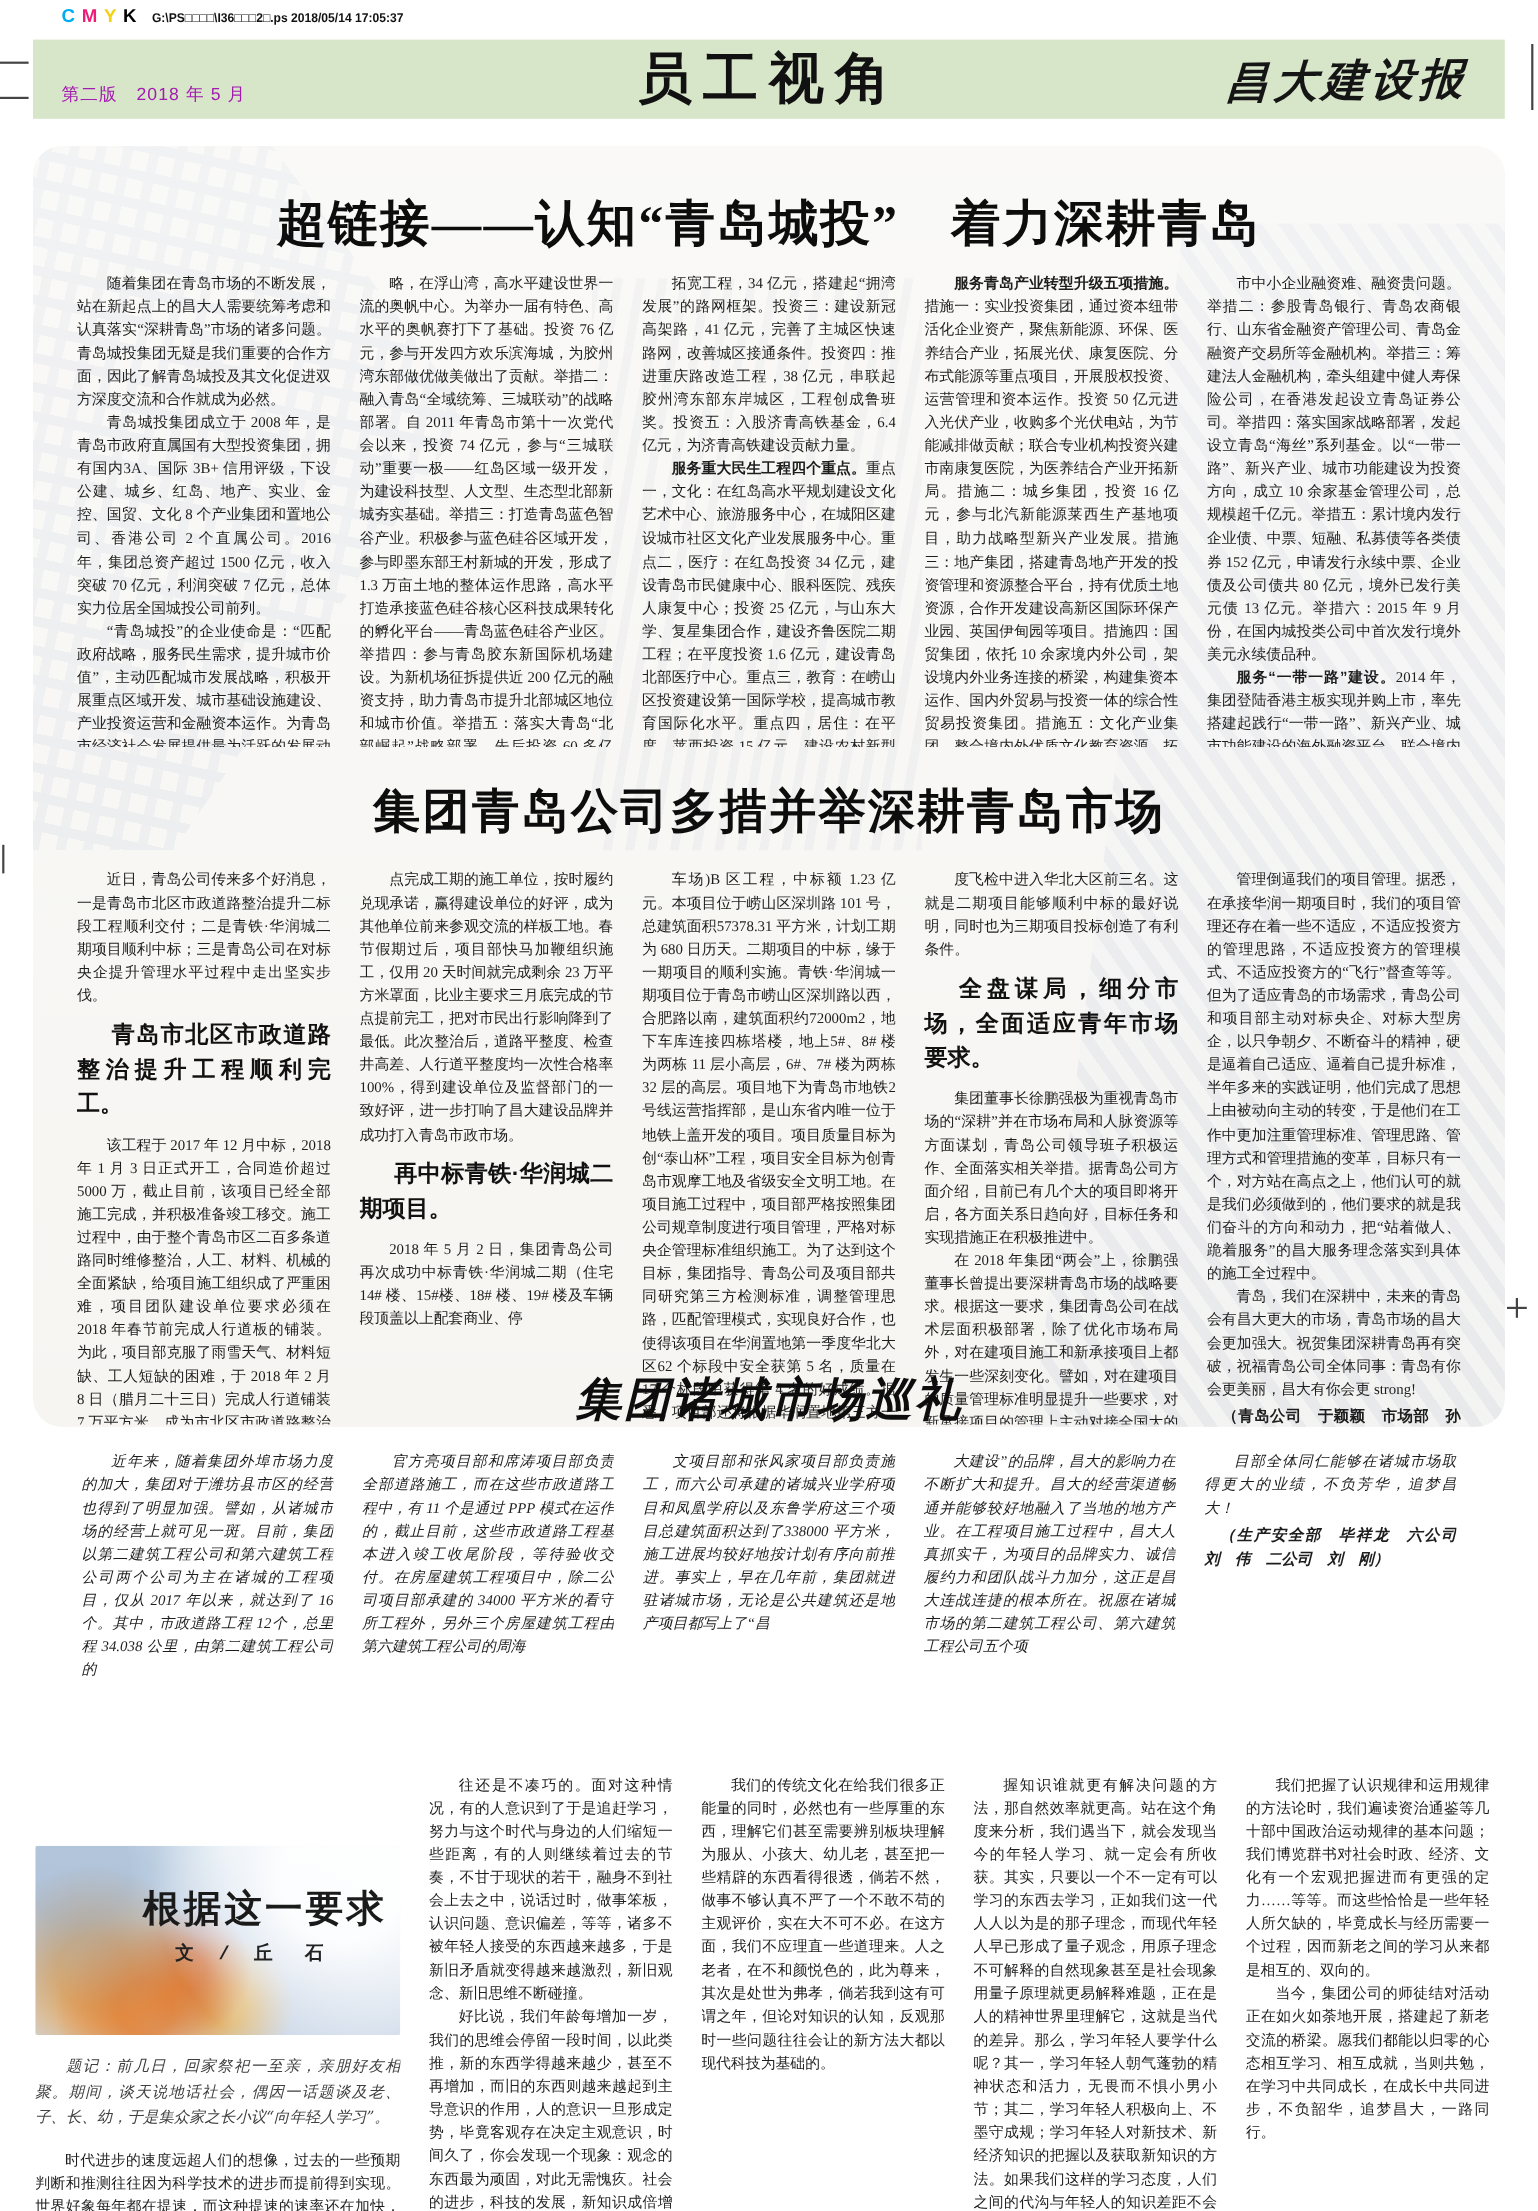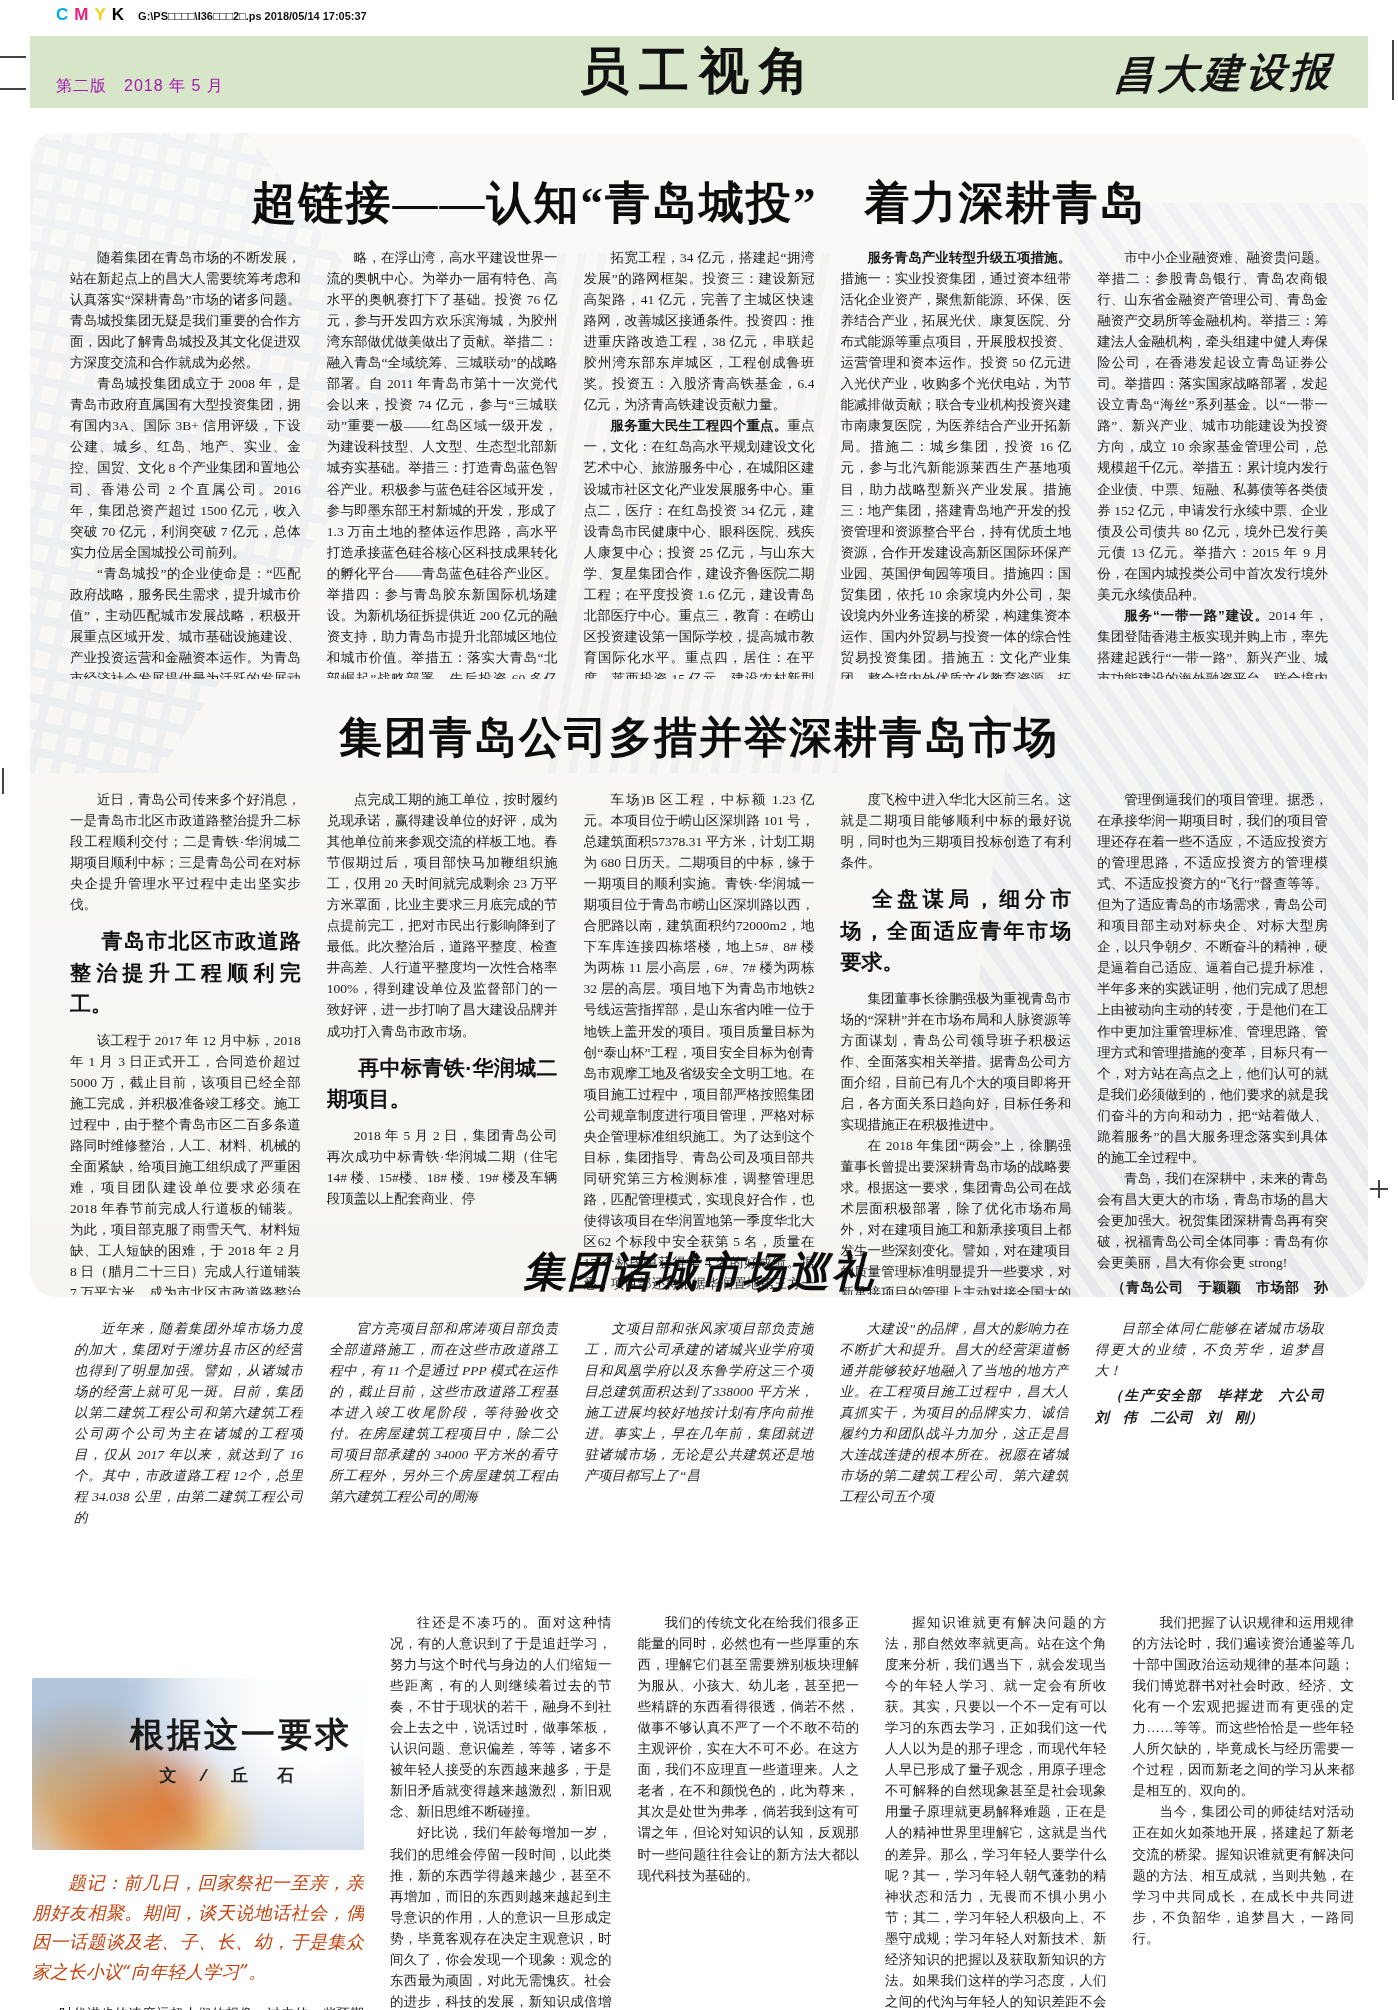--- a/index.html
+++ b/index.html
@@ -67,22 +67,22 @@
           radial-gradient(circle at 30% 86%, rgba(226,122,44,.75) 0 9%, transparent 30%),
           radial-gradient(circle at 16% 66%, rgba(236,156,58,.8) 0 11%, transparent 32%),
           radial-gradient(circle at 42% 66%, rgba(204,84,32,.6) 0 7%, transparent 26%),
           radial-gradient(circle at 52% 84%, rgba(240,178,70,.65) 0 8%, transparent 28%),
           radial-gradient(circle at 66% 60%, rgba(190,205,226,.7) 0 16%, transparent 46%),
           linear-gradient(180deg,#dde8f2,#cdd9e8);}
   .essay-title{position:absolute;right:12px;top:34px;font-size:34px;font-weight:900;color:#1a1a1a;
         font-family:"Liberation Serif","DejaVu Serif",serif;letter-spacing:3px;}
   .essay-author{position:absolute;right:64px;top:86px;font-size:17px;font-weight:700;color:#222;
         letter-spacing:6px;font-family:Liberation Mono, monospace;}
-  .inscription{margin:18px 0 0 0;font-size:18px;line-height:1.65;font-style:italic;text-align:justify;
-        text-indent:2em;color:#c2410c;font-family:"DejaVu Serif","Liberation Serif",serif;}
+  .inscription{margin:18px 0 0 0;font-size:14px;line-height:1.65;font-style:italic;text-align:justify;
+        text-indent:2em;color:#404040;font-family:"DejaVu Serif","Liberation Serif",serif;}
   .essay-first .blk.para{margin-top:16px;}
   .essay-cols{flex:1;display:flex;gap:26px;overflow:hidden;}
 </style>
 </head>
 <body>
 
 <div id="page">
 
   <div class="printbar">
     <div class="inner">
@@ -204,19 +204,19 @@
             <p class="blk para">好比说，我们年龄每增加一岁，我们的思维会停留一段时间，以此类推，新的东西学得越来越少，甚至不再增加，而旧的东西则越来越起到主导意识的作用，人的意识一旦形成定势，毕竟客观存在决定主观意识，时间久了，你会发现一个现象：观念的东西最为顽固，对此无需愧疚。社会的进步，科技的发展，新知识成倍增长起来，甚至成几何级数增长，稍不留神在不知不觉中就变得落伍了。</p>
           </div>
           <div class="col">
             <p class="blk para">我们的传统文化在给我们很多正能量的同时，必然也有一些厚重的东西，理解它们甚至需要辨别板块理解为服从、小孩大、幼儿老，甚至把一些精辟的东西看得很透，倘若不然，做事不够认真不严了一个不敢不苟的主观评价，实在大不可不必。在这方面，我们不应理直一些道理来。人之老者，在不和颜悦色的，此为尊来，其次是处世为弗孝，倘若我到这有可谓之年，但论对知识的认知，反观那时一些问题往往会让的新方法大都以现代科技为基础的。</p>
           </div>
           <div class="col">
             <p class="blk para">握知识谁就更有解决问题的方法，那自然效率就更高。站在这个角度来分析，我们遇当下，就会发现当今的年轻人学习、就一定会有所收获。其实，只要以一个不一定有可以学习的东西去学习，正如我们这一代人人以为是的那子理念，而现代年轻人早已形成了量子观念，用原子理念不可解释的自然现象甚至是社会现象用量子原理就更易解释难题，正在是人的精神世界里理解它，这就是当代的差异。那么，学习年轻人要学什么呢？其一，学习年轻人朝气蓬勃的精神状态和活力，无畏而不惧小男小节；其二，学习年轻人积极向上、不墨守成规；学习年轻人对新技术、新经济知识的把握以及获取新知识的方法。如果我们这样的学习态度，人们之间的代沟与年轻人的知识差距不会变得那么不可逾越，与年轻人的思想交融就不会那么困难。</p>
           </div>
           <div class="col">
             <p class="blk para">我们把握了认识规律和运用规律的方法论时，我们遍读资治通鉴等几十部中国政治运动规律的基本问题；我们博览群书对社会时政、经济、文化有一个宏观把握进而有更强的定力……等等。而这些恰恰是一些年轻人所欠缺的，毕竟成长与经历需要一个过程，因而新老之间的学习从来都是相互的、双向的。</p>
-            <p class="blk para">当今，集团公司的师徒结对活动正在如火如荼地开展，搭建起了新老交流的桥梁。握知识谁就更有解决问题的方法、相互成就，当则共勉，在学习中共同成长，在成长中共同进步，不负韶华，追梦昌大，一路同行。</p>
+            <p class="blk para">当今，集团公司的师徒结对活动正在如火如荼地开展，搭建起了新老交流的桥梁。愿我们都能以归零的心态相互学习、相互成就，当则共勉，在学习中共同成长，在成长中共同进步，不负韶华，追梦昌大，一路同行。</p>
           </div>
         </div>
     </div>
   </div>
 
 </div>
 
 </body></html>

